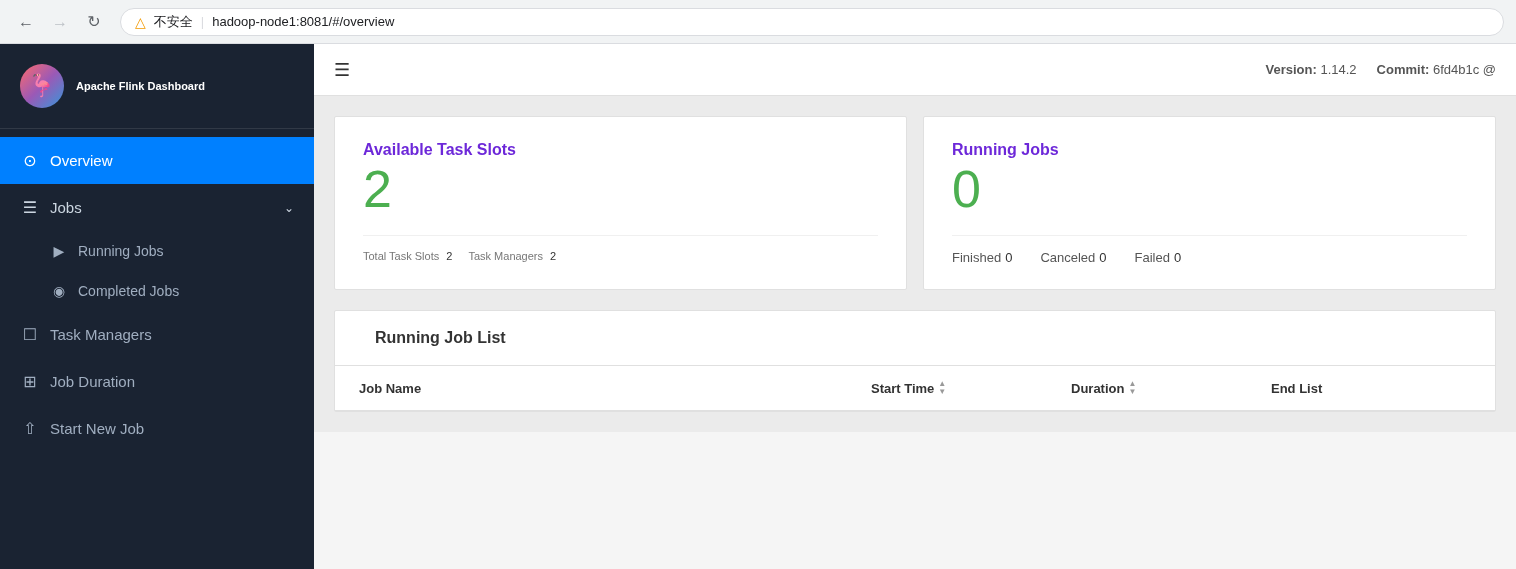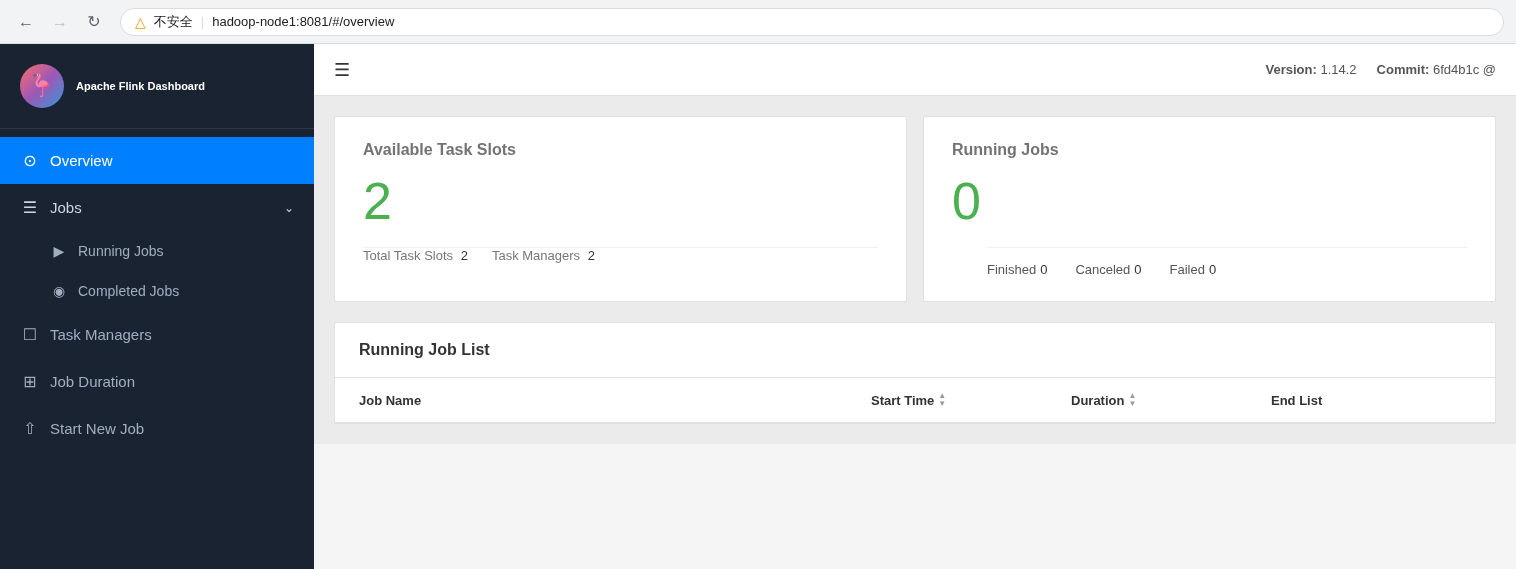--- a/index.html
+++ b/index.html
@@ -150,65 +150,65 @@
       border: 1px solid #e0e0e0;
       border-radius: 2px;
       padding: 24px 28px;
       flex: 1;
     }
     .card:first-child { margin-right: 16px; }
 
     .card-title {
       font-size: 16px;
       font-weight: 600;
-      color: #737373;
-      margin-bottom: 16px;
+      color: #6d28d9;
+      margin-bottom: 4px;
     }
     .card-big-number {
       font-size: 52px;
       font-weight: 300;
       color: #4caf50;
       line-height: 1;
       margin-bottom: 20px;
     }
     .card-stats {
       display: flex;
-      gap: 24px;
-      font-size: 13px;
+      gap: 16px;
+      font-size: 11px;
       color: #555;
       border-top: 1px solid #f0f0f0;
+      padding-top: 14px;
     }
     .card-stats .stat-label { color: #777; }
     .card-stats .stat-value { font-weight: 500; color: #333; margin-left: 4px; }
 
     .card-stats-right {
       display: flex;
       gap: 28px;
       font-size: 13px;
       color: #555;
       border-top: 1px solid #f0f0f0;
       padding-top: 14px;
-      margin-left: 35px;
     }
     .stat-group { display: flex; align-items: center; gap: 4px; }
     .stat-name { color: #555; }
     .stat-num { font-weight: 500; color: #333; }
 
     
     .section-area {
       background: #ebebeb;
       padding: 0 20px 20px;
     }
     .section-card {
       background: white;
       border: 1px solid #e0e0e0;
       border-radius: 2px;
     }
     .section-header-bar {
-      padding: 18px 24px;
+      padding: 18px 40px;
       border-bottom: 1px solid #e0e0e0;
     }
     .section-title {
       font-size: 16px;
       font-weight: 600;
       color: #333;
     }
 
     .table-header {
       display: grid;

